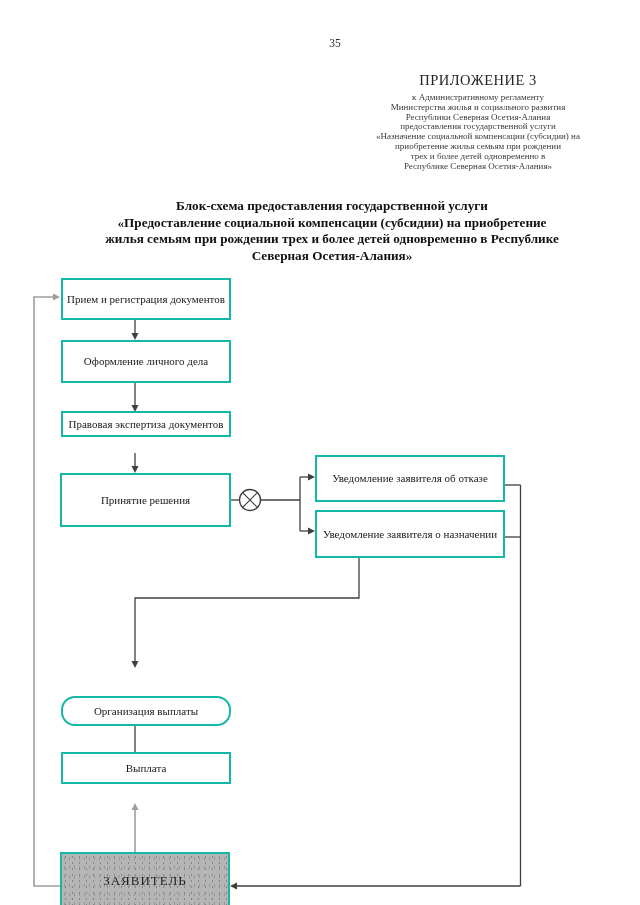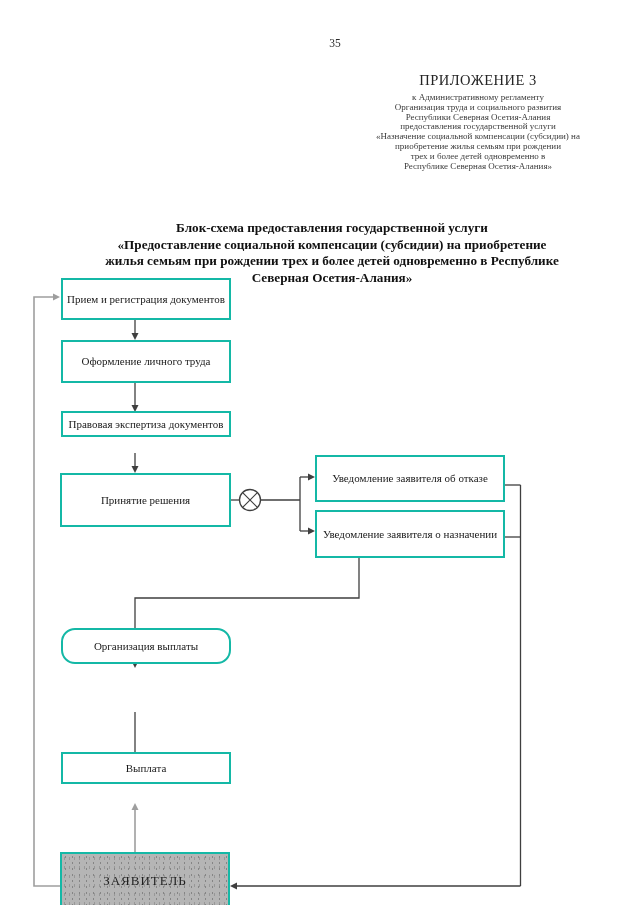--- a/index.html
+++ b/index.html
@@ -14,21 +14,21 @@
   .appendix{
     position:absolute;top:72px;left:330px;width:272px;text-align:center;
   }
   .appendix-heading{
     font-size:14.5px;letter-spacing:.5px;color:#242424;margin-bottom:4px;
   }
   .appendix-line{
     font-size:9px;line-height:9.8px;color:#3a3a3a;white-space:nowrap;
   }
   .doc-title{
-    position:absolute;top:220px;left:20px;width:600px;text-align:center;
+    position:absolute;top:198px;left:20px;width:600px;text-align:center;
     font-size:13.2px;font-weight:bold;line-height:16.6px;color:#111;
   }
   .flow{position:absolute;inset:0;}
   .flow svg{position:absolute;left:0;top:0;}
   .node{
     position:absolute;box-sizing:border-box;border:2px solid #14b8a6;background:#ffffff;
     display:flex;align-items:center;justify-content:center;text-align:center;
     font-size:11px;font-weight:normal;line-height:15px;color:#1a1a1a;padding:2px 4px;
   }
   .node-applicant{
@@ -43,21 +43,21 @@
 </head>
 <body>
 
 <div class="page">
 
   <div class="page-number">35</div>
 
   <div class="appendix">
     <div class="appendix-heading">ПРИЛОЖЕНИЕ 3</div>
     <div class="appendix-line">к  Административному регламенту</div>
-    <div class="appendix-line">Организация труда и социального развития</div>
+    <div class="appendix-line">Министерства жилья и социального развития</div>
     <div class="appendix-line">Республики Северная Осетия-Алания</div>
     <div class="appendix-line">предоставления государственной услуги</div>
     <div class="appendix-line">«Назначение социальной компенсации (субсидии) на</div>
     <div class="appendix-line">приобретение жилья семьям при рождении</div>
     <div class="appendix-line">трех и более детей одновременно в</div>
     <div class="appendix-line">Республике Северная Осетия-Алания»</div>
   </div>
 
   <div class="doc-title">
     <div>Блок-схема предоставления государственной услуги</div>
@@ -107,30 +107,30 @@
         <path d="M48 886 H22 V297 H41"></path>
       </g>
       <g fill="#9e9e9e" stroke="none">
         <polygon points="119.5,810 126.5,810 123,803"></polygon>
         <polygon points="41,293.5 41,300.5 48,297"></polygon>
       </g>
     </svg>
 
     <div class="node" style="left:49px;top:278px;width:170px;height:42px;">Прием и регистрация документов</div>
 
-    <div class="node" style="left:49px;top:340px;width:170px;height:43px;">Оформление личного труда</div>
+    <div class="node" style="left:49px;top:340px;width:170px;height:43px;">Оформление личного дела</div>
 
     <div class="node" style="left:49px;top:411px;width:170px;height:26px;">Правовая экспертиза документов</div>
 
     <div class="node" style="left:48px;top:473px;width:171px;height:54px;">Принятие решения</div>
 
     <div class="node" style="left:303px;top:455px;width:190px;height:47px;">Уведомление заявителя об отказе</div>
 
     <div class="node" style="left:303px;top:510px;width:190px;height:48px;">Уведомление заявителя о назначении</div>
 
-    <div class="node" style="left:49px;top:628px;width:170px;height:36px;border-radius:14px;">Организация выплаты</div>
+    <div class="node" style="left:49px;top:696px;width:170px;height:30px;border-radius:14px;">Организация выплаты</div>
 
     <div class="node" style="left:49px;top:752px;width:170px;height:32px;">Выплата</div>
 
     <div class="node node-applicant" style="left:48px;top:852px;width:170px;height:56px;">ЗАЯВИТЕЛЬ</div>
   </div>
 
 </div>
 
 </body></html>

